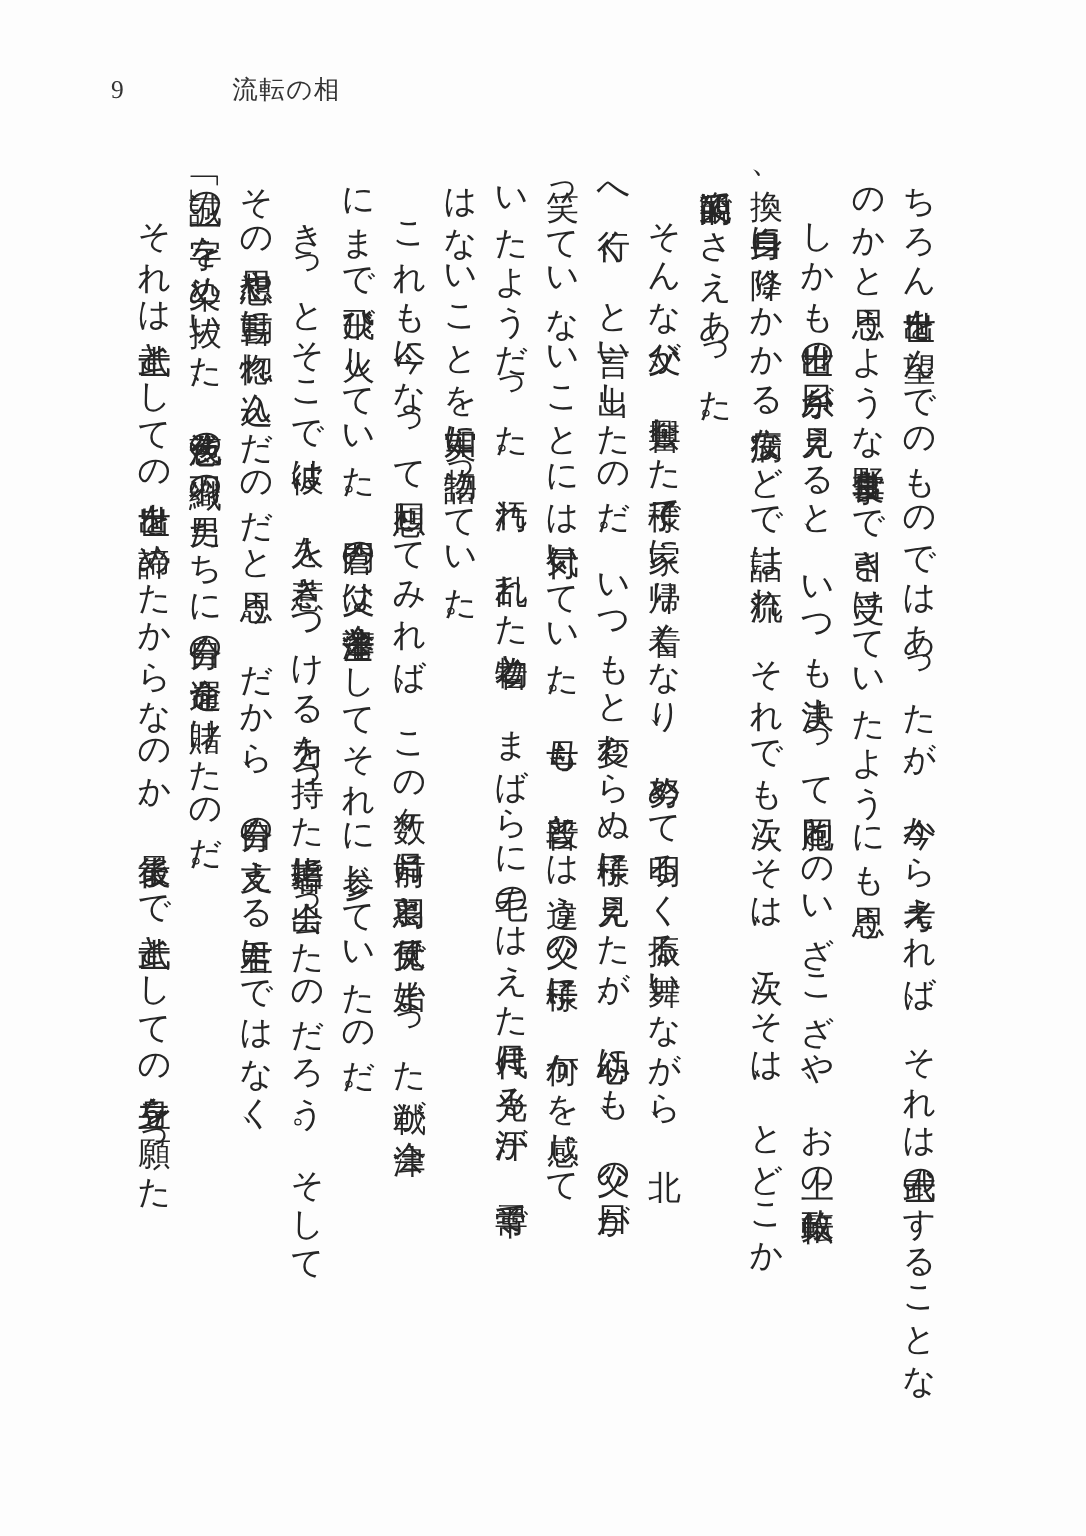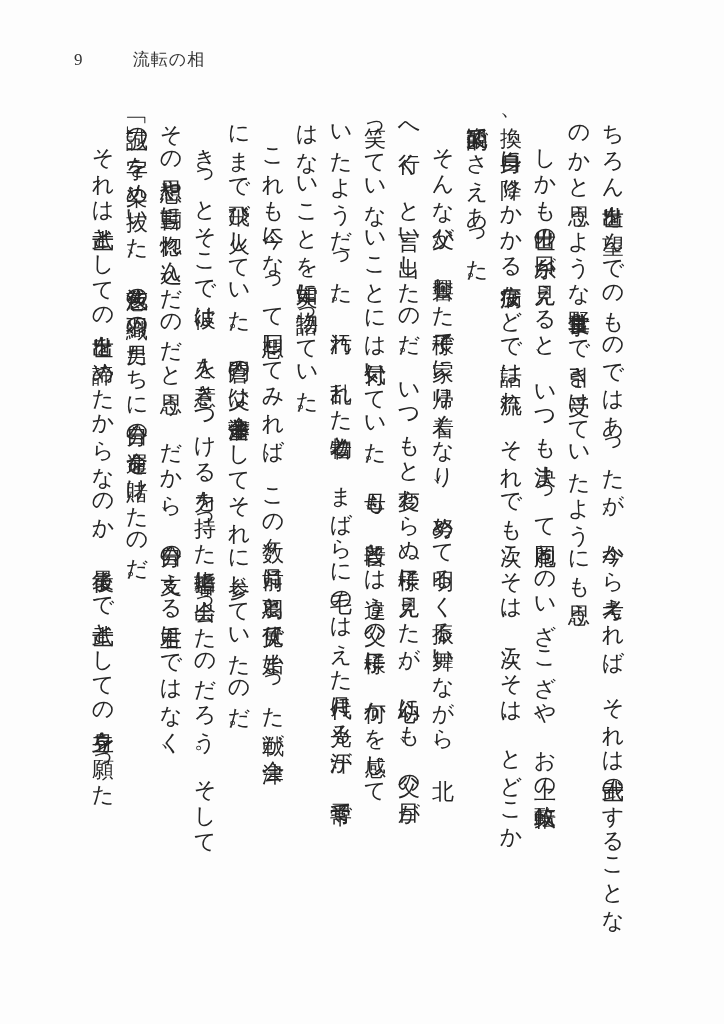--- a/index.html
+++ b/index.html
@@ -19,21 +19,21 @@
   .header {
     position: absolute;
     top: 48px;
     left: 74px;
     font-size: 17px;
     letter-spacing: 1px;
     color: #333333;
     white-space: nowrap;
   }
   .header .chapter {
-    margin-left: 44px;
+    margin-left: 66px;
   }
   .body-text {
     position: absolute;
     top: 110px;
     right: 100px;
     height: 880px;
     writing-mode: vertical-rl;
     text-orientation: mixed;
     font-size: 22px;
     line-height: 1;

